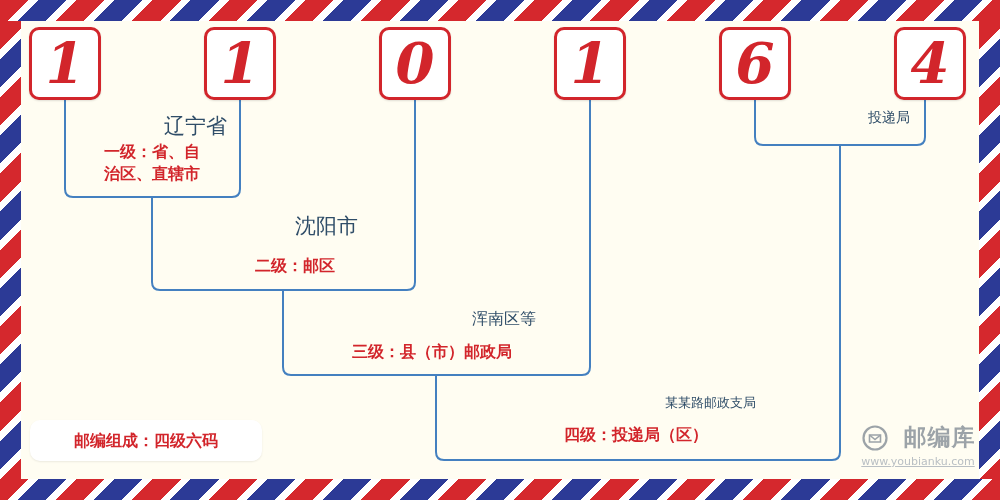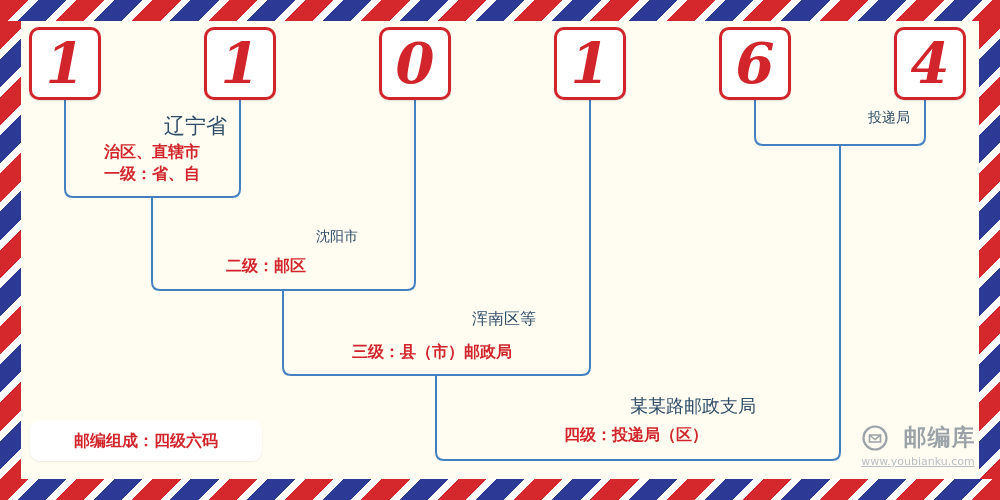--- a/index.html
+++ b/index.html
@@ -78,31 +78,31 @@
   </div>
   <div class="digit-box" style="left:719px">
     <span class="digit">6</span>
   </div>
   <div class="digit-box" style="left:894px">
     <span class="digit">4</span>
   </div>
 
   <div class="lvl-name" style="left:77px;top:112px;width:150px;font-size:21px">辽宁省</div>
   <div class="lvl-desc" style="left:77px;top:141px;width:150px">
+    <div>一级：省、自</div>
     <div>治区、直辖市</div>
-    <div>一级：省、自</div>
   </div>
 
-  <div class="lvl-name" style="left:208px;top:228px;width:150px;font-size:14px">沈阳市</div>
-  <div class="lvl-desc" style="left:191px;top:255px;width:150px">二级：邮区</div>
+  <div class="lvl-name" style="left:208px;top:212px;width:150px;font-size:21px">沈阳市</div>
+  <div class="lvl-desc" style="left:220px;top:255px;width:150px">二级：邮区</div>
 
   <div class="lvl-name" style="left:336px;top:309px;width:200px;font-size:16px">浑南区等</div>
   <div class="lvl-desc" style="left:312px;top:341px;width:240px">三级：县（市）邮政局</div>
 
-  <div class="lvl-name" style="left:516px;top:394px;width:240px;font-size:18px">某某路邮政支局</div>
+  <div class="lvl-name" style="left:516px;top:394px;width:240px;font-size:13px">某某路邮政支局</div>
   <div class="lvl-desc" style="left:516px;top:424px;width:240px">四级：投递局（区）</div>
 
   <div class="lvl-name" style="left:770px;top:109px;width:140px;font-size:14px">投递局</div>
 
   <div class="badge">邮编组成：四级六码</div>
 
   <div class="brand">
     <div class="brand-row">
       <svg width="28" height="28" viewBox="0 0 28 28">
         <circle cx="14" cy="14" r="11.5" fill="none" stroke="#9ca3a8" stroke-width="2.2"></circle>

